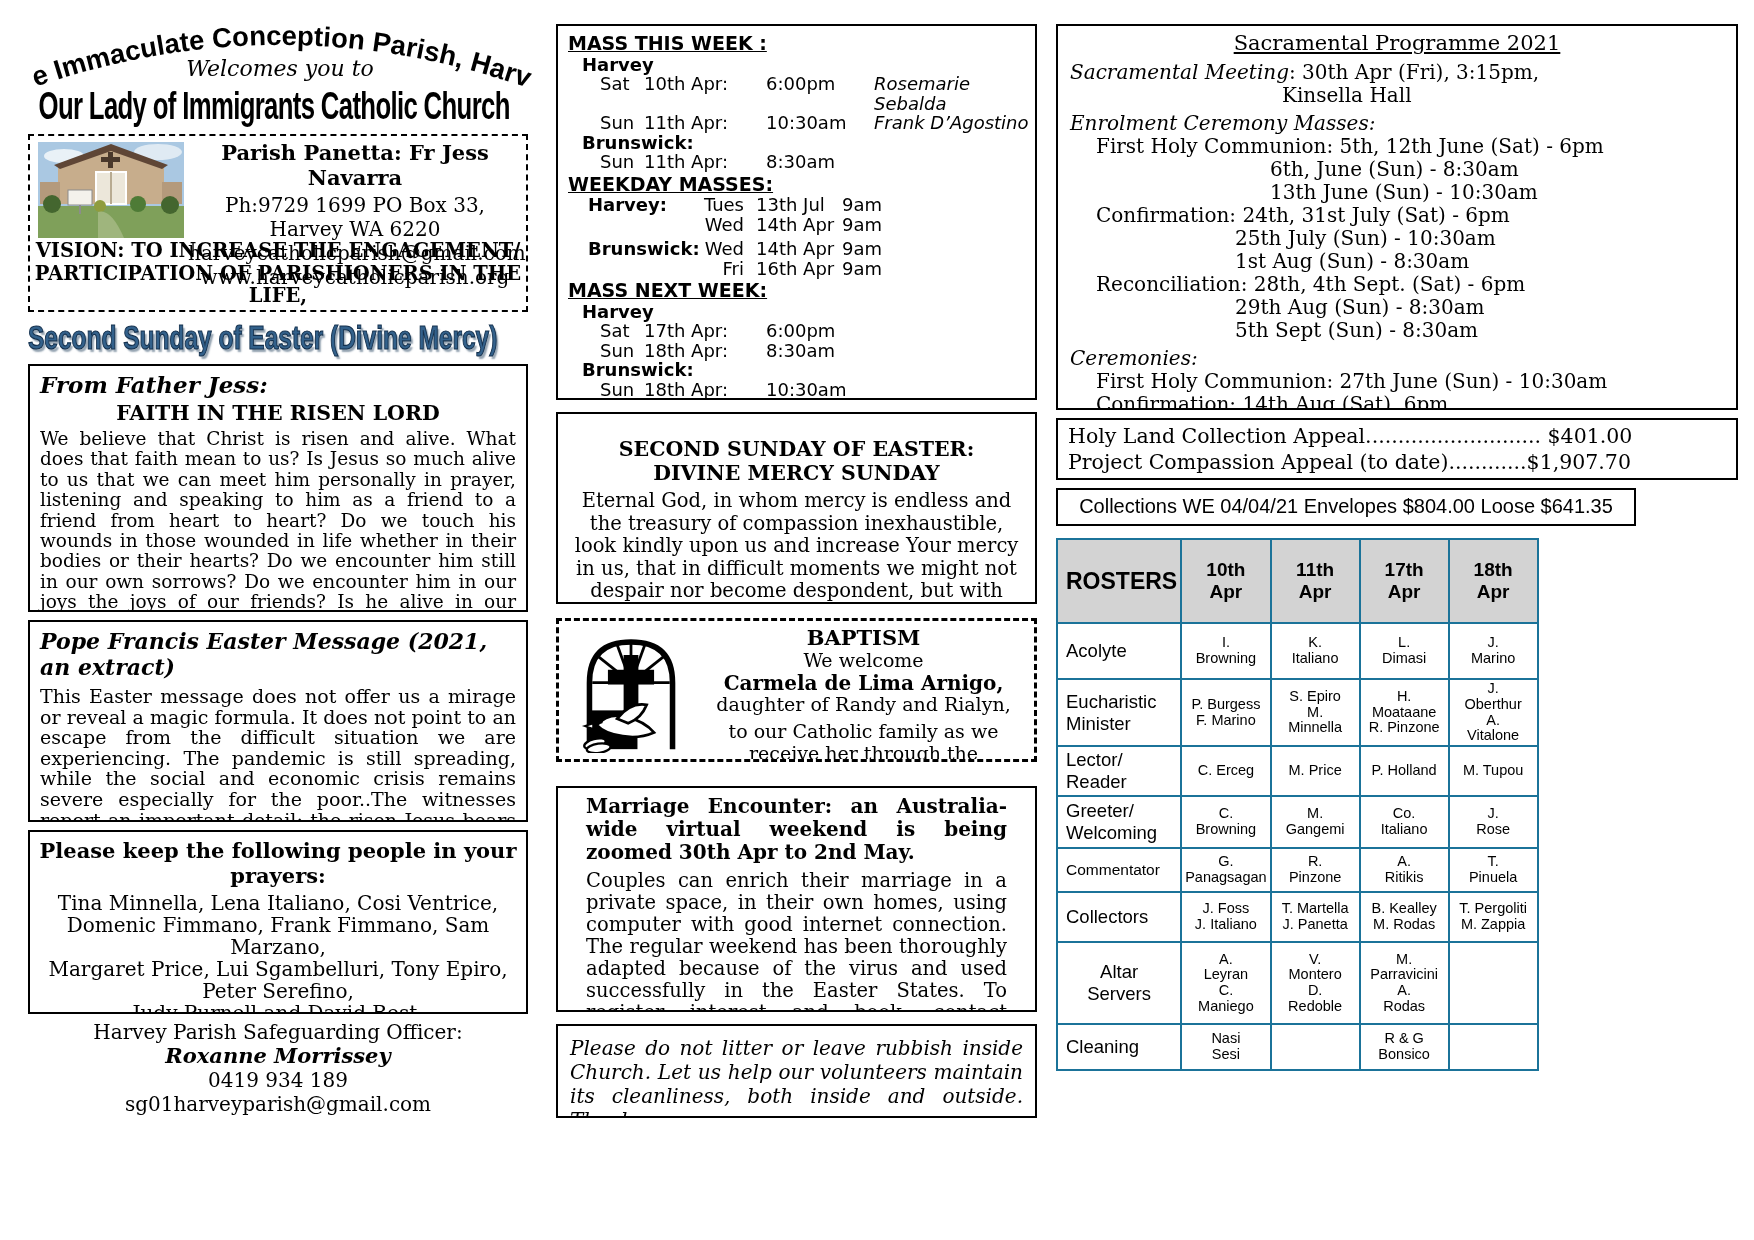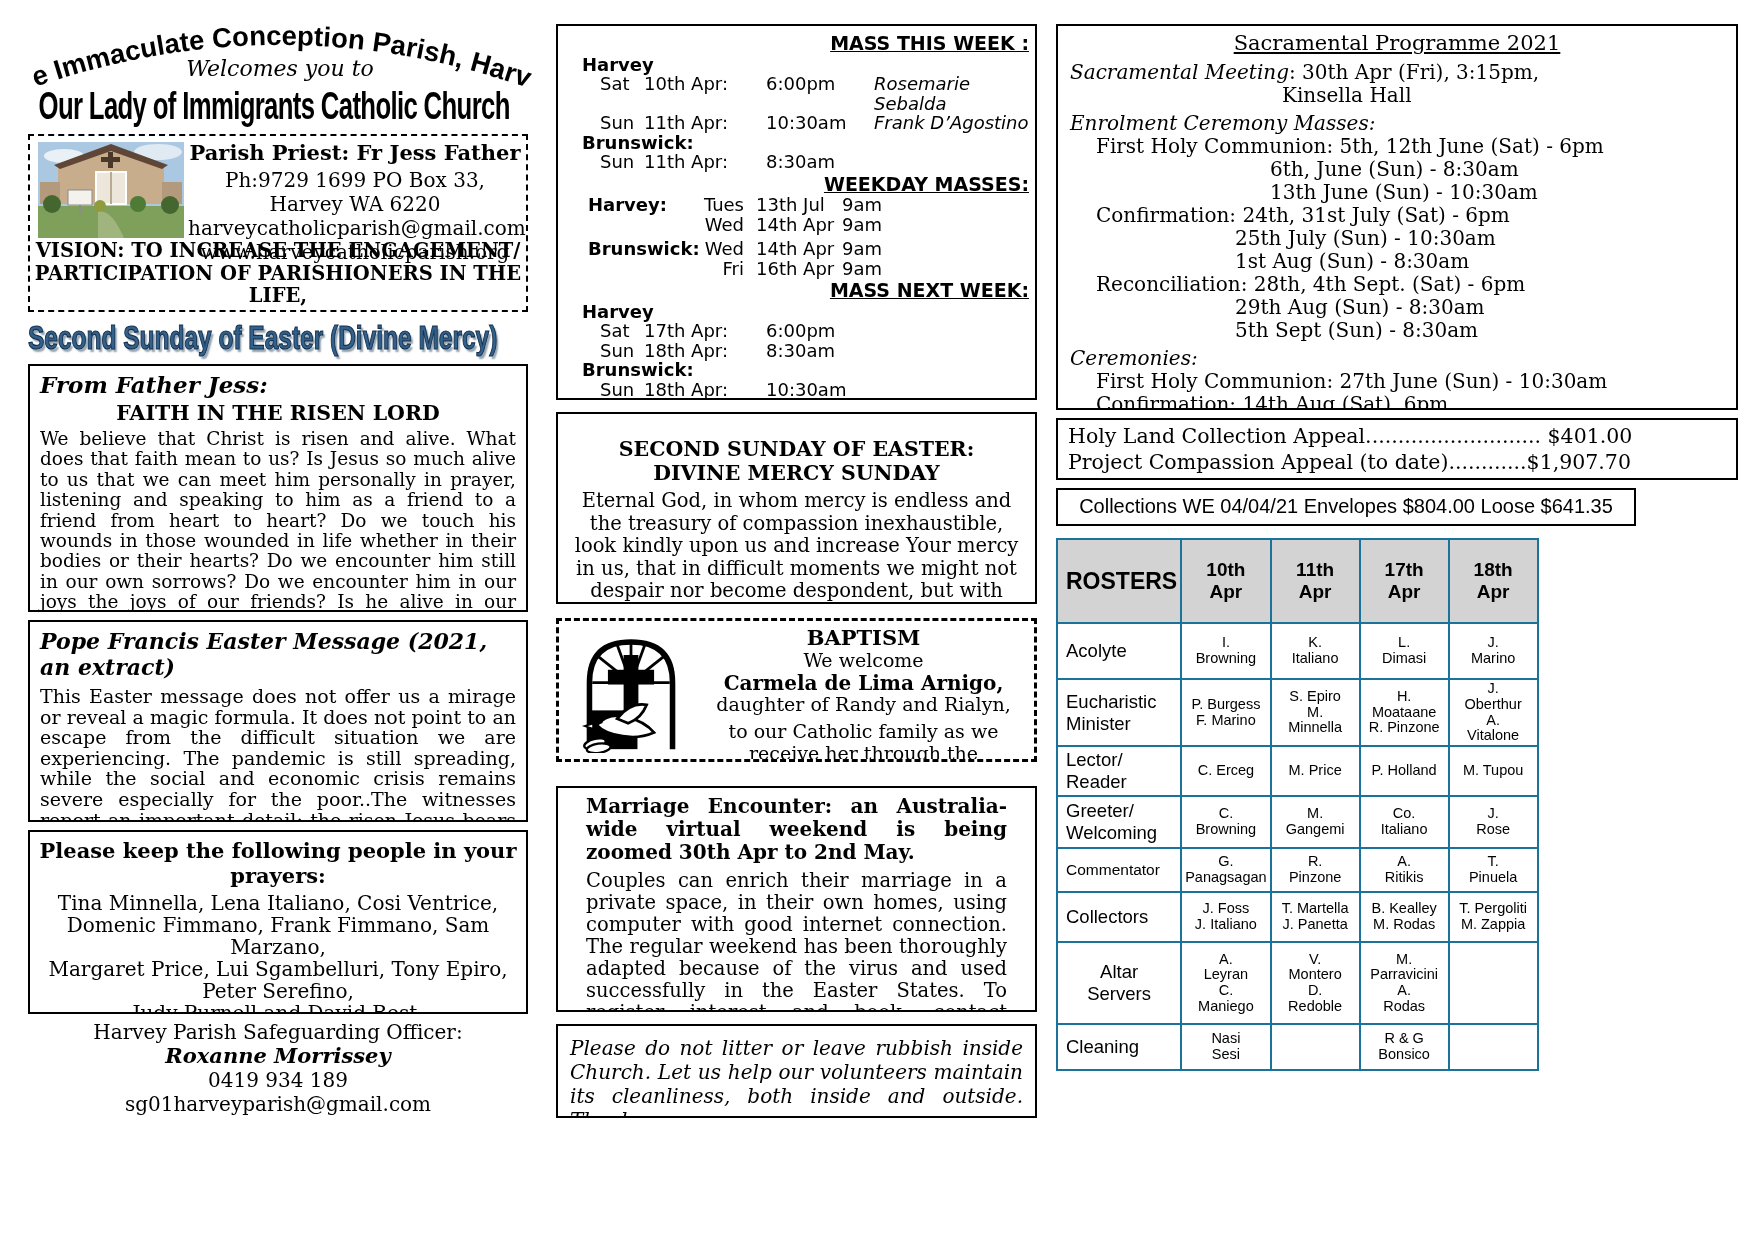--- a/index.html
+++ b/index.html
@@ -38,21 +38,21 @@
   #prayers-box{left:28px;top:830px;width:500px;height:184px;padding:6px 8px;text-align:center;}
   #prayers-box .h{font-weight:bold;font-size:21px;margin-bottom:4px;}
   #prayers-box .nm{font-size:20px;line-height:22px;}
   #safeguard{left:28px;top:1020px;width:500px;text-align:center;}
   #safeguard .l1{font-size:20px;line-height:24px;}
   #safeguard .nm{font-weight:bold;font-style:italic;font-size:21px;line-height:24px;}
 
   
   #mass-box{left:556px;top:24px;width:481px;height:376px;padding:5px 6px 0 10px;
       font-family:"DejaVu Sans",sans-serif;font-size:18px;line-height:19.5px;}
-  .mh{font-weight:bold;text-decoration:underline;font-size:19px;margin:3px 0 1px 0;text-align:right;}
+  .mh{font-weight:bold;text-decoration:underline;font-size:19px;margin:3px 0 1px 0;}
   .msub{font-weight:bold;margin-left:14px;}
   .mr{display:grid;align-items:baseline;}
   .mr-a{grid-template-columns:44px 122px 64px auto;margin-left:32px;}
   .mr-a .t{text-align:right;}
   .mr-a .n{margin-left:44px;font-style:italic;}
   .mr-w{grid-template-columns:100px 56px 98px auto;margin-left:20px;}
   .mr-w .lbl{font-weight:bold;}
   .mr-w .d{text-align:right;}
   .mr-w .dt{margin-left:12px;}
   #mercy-box{left:556px;top:412px;width:481px;height:192px;padding:24px 10px;text-align:center;}
@@ -124,21 +124,21 @@
       <rect x="124" y="40" width="20" height="22" fill="#b49a7c"></rect>
       <rect x="30" y="48" width="24" height="15" fill="#f4f2ec" stroke="#8c8c8c"></rect>
       <line x1="42" y1="63" x2="42" y2="72" stroke="#8c8c8c" stroke-width="2"></line>
       <circle cx="14" cy="62" r="9" fill="#44662f"></circle>
       <circle cx="100" cy="62" r="8" fill="#4e7b36"></circle>
       <circle cx="132" cy="63" r="9" fill="#44662f"></circle>
       <circle cx="62" cy="64" r="6" fill="#8f9c3e"></circle>
       <path d="M60 70 Q73 66 86 96 L60 96 Z" fill="#9fb57d"></path>
     </svg>
     <div id="head-contact">
-      <div class="priest">Parish Priest: Fr Jess Father</div>
+      <div class="priest">Parish Panetta: Fr Jess Navarra</div>
       <div class="cl">Ph:9729 1699      PO Box 33,  Harvey WA 6220</div>
       <div class="cl">harveycatholicparish@gmail.com</div>
       <div class="cl">www.harveycatholicparish.org</div>
     </div>
     <div id="vision">
       <div>VISION:  TO INCREASE THE ENGAGEMENT/</div>
       <div>PARTICIPATION OF PARISHIONERS IN THE LIFE,</div>
       <div>MINISTRY AND MISSION OF THE PARISH.</div>
     </div>
   </div>

